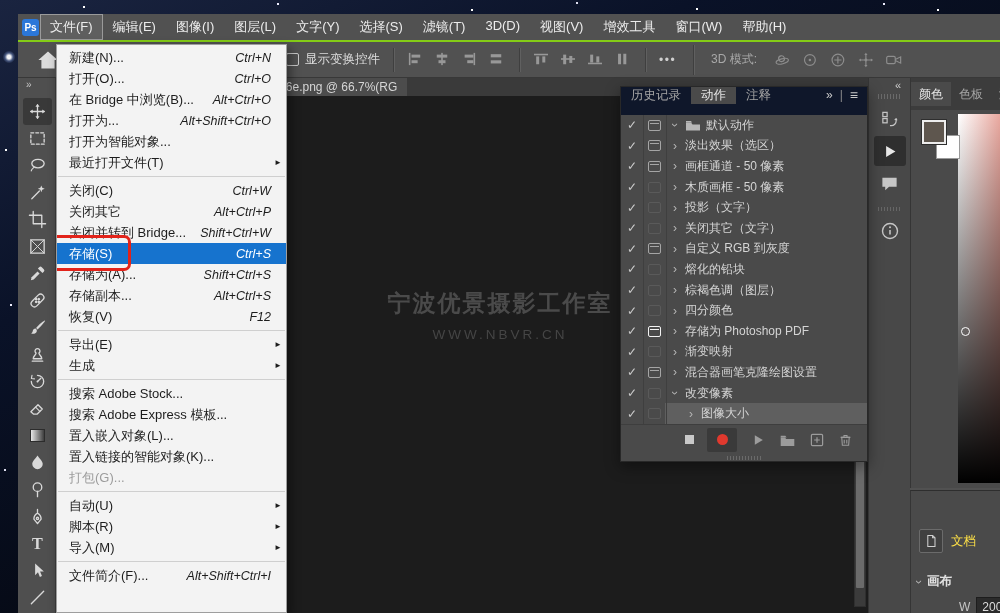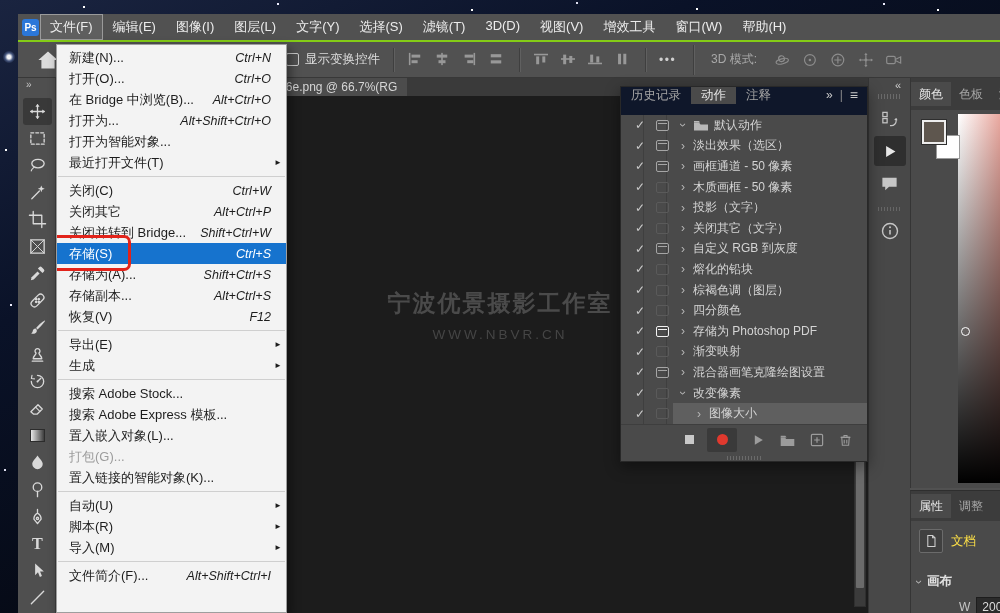--- a/index.html
+++ b/index.html
@@ -71,21 +71,21 @@
   .msep{height:1px;background:#cfcfcf;margin:3px 1px;}
   .redbox{position:absolute;left:-26px;top:-8px;width:100px;height:36px;border:3px solid #e2231a;border-radius:7px;pointer-events:none;z-index:3;}
 
   
   #actions-panel{position:absolute;left:602px;top:72px;width:248px;height:376px;background:#4a4a4a;border:1px solid #282828;box-shadow:0 5px 14px rgba(0,0,0,.4);z-index:5;display:flex;flex-direction:column;}
   .ap-tabs{height:28px;background:#0f172a;display:flex;align-items:flex-start;flex:none;}
   .ap-tab{padding:0 10px;display:flex;align-items:center;font-size:12.5px;color:#a5a5a5;white-space:nowrap;}
   .ap-tab.active{background:#4a4a4a;color:#e6e6e6;}
   .ap-headicons{margin-left:auto;display:flex;align-items:center;gap:7px;padding-right:9px;color:#c9c9c9;font-size:12px;}
   .ap-pipe{color:#8b8b8b;}
-  .ap-list{flex:1;overflow:hidden;position:relative;padding-left:8px;}
+  .ap-list{flex:1;overflow:hidden;position:relative;}
   .col-div{position:absolute;top:0;bottom:0;width:1px;background:#3f3f3f;}
   .arow{height:20.6px;display:flex;align-items:stretch;}
   .acell{width:22px;flex:none;display:flex;align-items:center;justify-content:center;}
   .check::before{content:"✓";color:#c9c9c9;font-size:12px;}
   .tgl{width:13px;height:11px;border-radius:2px;position:relative;}
   .tgl.dialog{border:1px solid #a5a5a5;}
   .tgl.dialog::after{content:"";position:absolute;left:1px;right:1px;top:2px;height:1px;background:#a5a5a5;}
   .tgl.bright{border:1px solid #f2f2f2;}
   .tgl.bright::after{content:"";position:absolute;left:1px;right:1px;top:2px;height:1px;background:#f2f2f2;}
   .tgl.empty{border:1px solid #5a5a5a;}
@@ -645,24 +645,20 @@
       <div class="p-tab">渐</div>
     </div>
     <div id="sat-field" style="background: linear-gradient(rgba(0, 0, 0, 0), rgb(0, 0, 0)), linear-gradient(to right, rgb(255, 255, 255), rgb(234, 167, 158));">
       <div class="picker-ring"></div>
     </div>
     <div class="bg-swatch" style="background: rgb(255, 255, 255);"></div>
     <div class="fg-swatch" style="background: rgb(94, 86, 78);"></div>
   </div>
 
   <div id="props-panel">
-    <div class="panel-tabs" style="height:30px;">
-      <div class="p-tab active">属性</div>
-      <div class="p-tab">调整</div>
-    </div>
     <div class="doc-row">
       <span class="doc-icon-box">
         <svg width="16" height="16" viewBox="0 0 20 20" fill="none" stroke="#d0d0d0" stroke-width="1.3">
             <path d="M6 3h6l3 3v11H6z"></path>
             <path d="M12 3v3h3"></path>
           </svg>
       </span>
       <span class="doc-label">文档</span>
     </div>
     <div class="canvas-row">
@@ -741,26 +737,26 @@
       <div class="msep"></div>
       <div class="mrow">
         <span class="ml">搜索 Adobe Stock...</span>
       </div>
       <div class="mrow">
         <span class="ml">搜索 Adobe Express 模板...</span>
       </div>
       <div class="mrow">
         <span class="ml">置入嵌入对象(L)...</span>
       </div>
+      <div class="mrow">
+        <span class="ml">置入链接的智能对象(K)...</span>
+      </div>
       <div class="mrow dis">
         <span class="ml">打包(G)...</span>
       </div>
-      <div class="mrow">
-        <span class="ml">置入链接的智能对象(K)...</span>
-      </div>
       <div class="msep"></div>
       <div class="mrow">
         <span class="ml">自动(U)</span>
         <span class="ma">►</span>
       </div>
       <div class="mrow">
         <span class="ml">脚本(R)</span>
         <span class="ma">►</span>
       </div>
       <div class="mrow">

